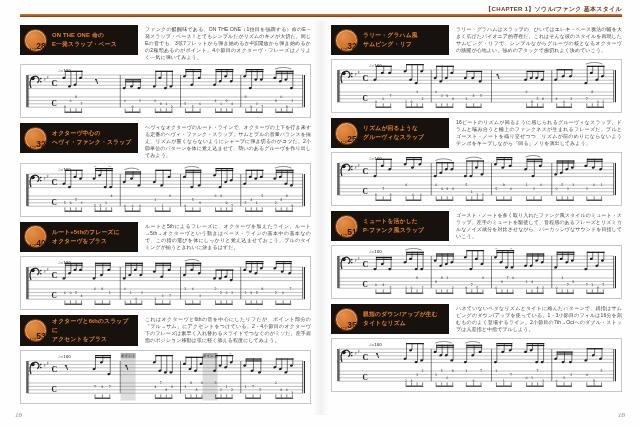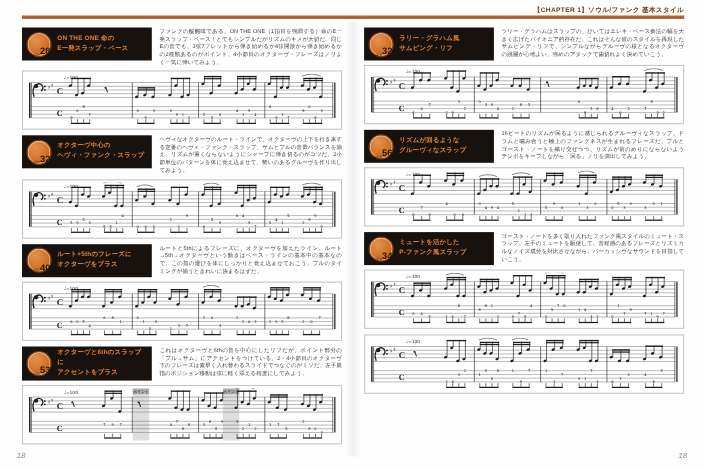--- a/index.html
+++ b/index.html
@@ -43,21 +43,21 @@
   .desc{
     flex:1;font-size:5px;line-height:1.38;color:#3c3c3c;text-align:justify;
     padding-top:1px;letter-spacing:.1px;
   }
   .notation-box{
     margin-top:4px;border:1px solid #c6c6c6;background:#fff;padding:2px 3px;
   }
   .notation-box svg{display:block;}
   .pagenum{
     position:absolute;bottom:8px;font-size:7px;color:#8b8b8b;
-    font-family:Liberation Mono, monospace;font-style:italic;
+    font-family:Liberation Serif, serif;font-style:italic;
   }
   .pn-left{left:15px;}
   .pn-right{right:15px;}
 </style>
 </head>
 <body>
 
 <div class="spread">
   <div class="chapter">【CHAPTER 1】ソウル/ファンク 基本スタイル</div>
   <div class="rule"></div>
@@ -916,21 +916,21 @@
               <line x1="268.36875" y1="41.4" x2="268.36875" y2="44.6" stroke="#1d1d1d" stroke-width="0.55"></line>
               <rect x="251.375" y="44.6" width="17.59375" height="1.15" fill="#1d1d1d"></rect>
             </svg>
           </div>
         </section>
         <section class="track-section">
           <div class="sec-head">
             <div class="title-block">
               <div class="badge">
                 <span class="t">TRACK</span>
-                <span class="n">56</span>
+                <span class="n">25</span>
               </div>
               <div class="title-text">
                 <div>リズムが回るような</div>
                 <div>グルーヴィなスラップ</div>
               </div>
             </div>
             <div class="desc">16ビートのリズムが回るように感じられるグルーヴィなスラップ。ドラムと噛み合うと極上のファンクネスが生まれるフレーズだ。プルとゴースト・ノートを織り交ぜつつ、リズムが前のめりにならないようテンポをキープしながら「回る」ノリを演出してみよう。</div>
           </div>
           <div class="notation-box">
             <svg width="283" height="48" viewBox="0 0 283 48">
@@ -1092,21 +1092,21 @@
               <line x1="266.525" y1="41.4" x2="266.525" y2="44.6" stroke="#1d1d1d" stroke-width="0.55"></line>
               <rect x="251.375" y="44.6" width="15.75" height="1.15" fill="#1d1d1d"></rect>
             </svg>
           </div>
         </section>
         <section class="track-section">
           <div class="sec-head">
             <div class="title-block">
               <div class="badge">
                 <span class="t">TRACK</span>
-                <span class="n">34</span>
+                <span class="n">51</span>
               </div>
               <div class="title-text">
                 <div>ミュートを活かした</div>
                 <div>P-ファンク風スラップ</div>
               </div>
             </div>
             <div class="desc">ゴースト・ノートを多く取り入れたファンク風スタイルのミュート・スラップ。左手のミュートを駆使して、音程感のあるフレーズとリズミカルなノイズ成分を対比させながら、パーカッシヴなサウンドを目指していこう。</div>
           </div>
           <div class="notation-box">
             <svg width="283" height="48" viewBox="0 0 283 48">
@@ -1280,20 +1280,33 @@
               <line x1="257.30625" y1="41.4" x2="257.30625" y2="44.6" stroke="#1d1d1d" stroke-width="0.55"></line>
               <text x="262.8375" y="41.45" font-size="3.3" text-anchor="middle" fill="#2a2a2a" font-family="'DejaVu Sans',sans-serif">9</text>
               <line x1="262.8375" y1="41.4" x2="262.8375" y2="44.6" stroke="#1d1d1d" stroke-width="0.55"></line>
               <text x="268.36875" y="38.05" font-size="3.3" text-anchor="middle" fill="#2a2a2a" font-family="'DejaVu Sans',sans-serif">7</text>
               <line x1="268.36875" y1="41.4" x2="268.36875" y2="44.6" stroke="#1d1d1d" stroke-width="0.55"></line>
               <rect x="251.375" y="44.6" width="17.59375" height="1.15" fill="#1d1d1d"></rect>
             </svg>
           </div>
         </section>
         <section class="track-section">
+          <div class="sec-head">
+            <div class="title-block">
+              <div class="badge">
+                <span class="t">TRACK</span>
+                <span class="n">35</span>
+              </div>
+              <div class="title-text">
+                <div>親指のダウン/アップが生む</div>
+                <div>タイトなリズム</div>
+              </div>
+            </div>
+            <div class="desc">ハネていないベタなリズムとタイトに絡んだパターンで、親指はサムピングのダウン/アップを使っている。1・3小節目のフィルは16分を刻むもののよく登場するライン。2小節目の7th→Octへのダブル・ストップは人差指と中指でプルしよう。</div>
+          </div>
           <div class="notation-box">
             <svg width="283" height="48" viewBox="0 0 283 48">
               <line x1="4" y1="8" x2="279" y2="8" stroke="#7d7d7d" stroke-width="0.5"></line>
               <line x1="4" y1="11.4" x2="279" y2="11.4" stroke="#7d7d7d" stroke-width="0.5"></line>
               <line x1="4" y1="14.8" x2="279" y2="14.8" stroke="#7d7d7d" stroke-width="0.5"></line>
               <line x1="4" y1="18.2" x2="279" y2="18.2" stroke="#7d7d7d" stroke-width="0.5"></line>
               <line x1="4" y1="21.6" x2="279" y2="21.6" stroke="#7d7d7d" stroke-width="0.5"></line>
               <line x1="4" y1="30" x2="279" y2="30" stroke="#7d7d7d" stroke-width="0.5"></line>
               <line x1="4" y1="33.4" x2="279" y2="33.4" stroke="#7d7d7d" stroke-width="0.5"></line>
               <line x1="4" y1="36.8" x2="279" y2="36.8" stroke="#7d7d7d" stroke-width="0.5"></line>

